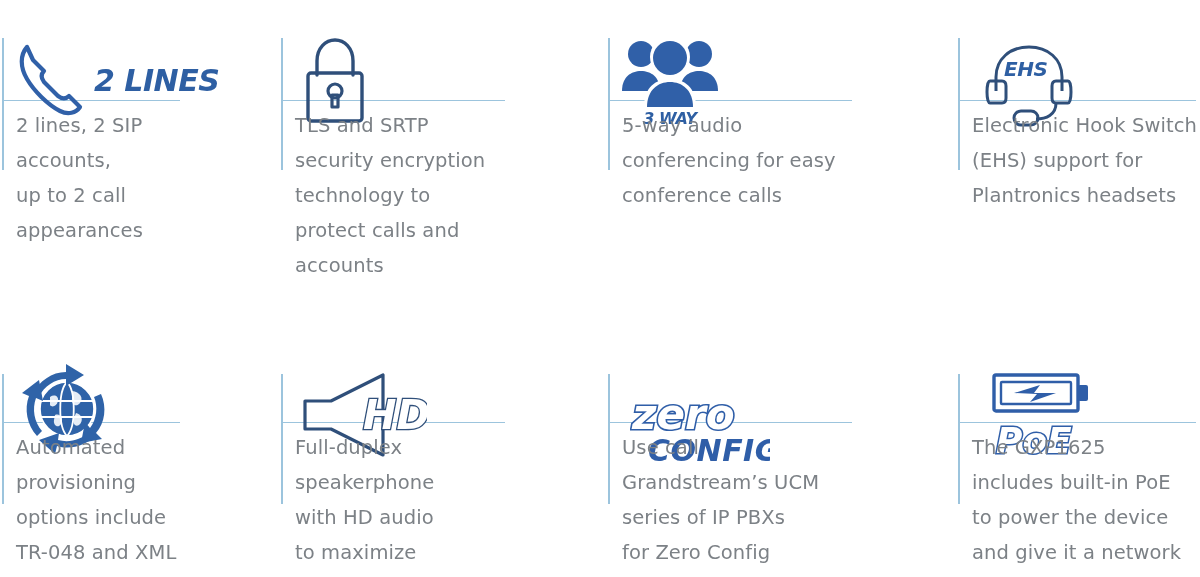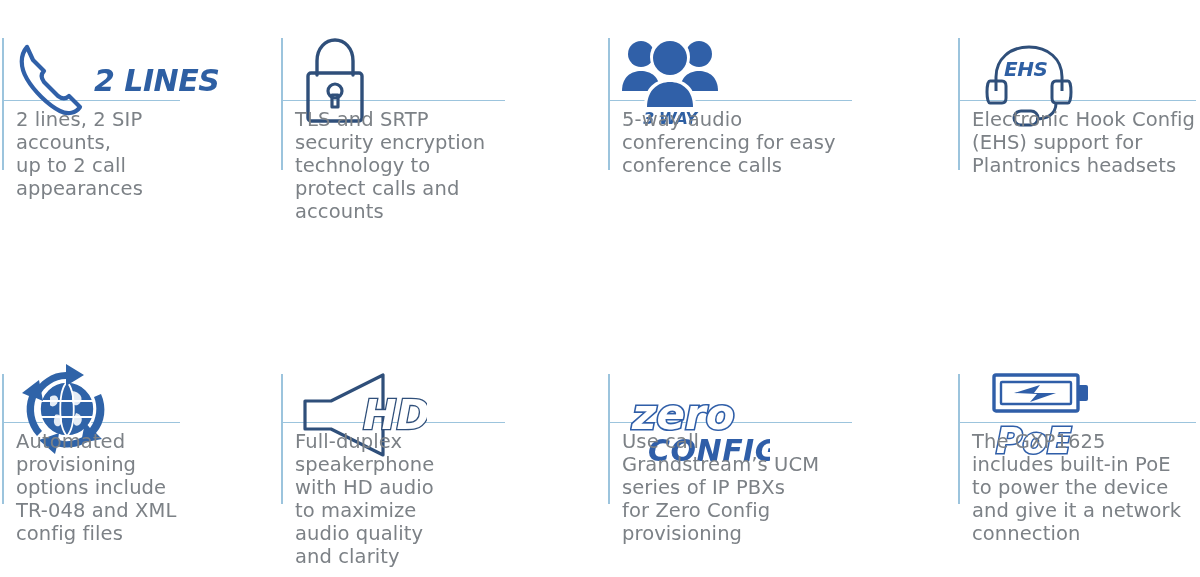--- a/index.html
+++ b/index.html
@@ -56,21 +56,21 @@
     justify-content: flex-start;
     margin-top: 33px;
   }
 
   .card-desc {
     position: absolute;
     left: 14px;
     top: 108px;
     color: #7c8186;
     font-size: 19.5px;
-    line-height: 23px;
+    line-height: 35px;
     letter-spacing: 0.1px;
     white-space: pre-line;
   }
 
   
   .row-top  { top: 0px; }
   .row-bot  { top: 322px; }
 
   .col-1 { left: 2px;   width: 280px; }
   .col-2 { left: 281px; width: 328px; }
@@ -202,21 +202,21 @@
 
             <path d="M84 40 C88 40, 88 62, 84 62 H72 C69 62, 68 60, 68 57 V45 C68 42, 69 40, 72 40 Z" fill="none" stroke="#2f4f7a" stroke-width="3"></path>
 
             <path d="M72 62 C72 74, 62 78, 52 78" fill="none" stroke="#2f4f7a" stroke-width="3"></path>
             <rect x="30" y="70" width="24" height="14" rx="7" fill="none" stroke="#2f4f7a" stroke-width="3"></rect>
           </svg>
         </span>
         <span class="badge-text" style="position:absolute; left:20px; top:24px; font-size:20px;">EHS</span>
       </div>
     </div>
-    <div class="card-desc" style="white-space:pre;">Electronic Hook Config
+    <div class="card-desc" style="white-space:pre;">Electronic Hook Switch
 (EHS) support for
 Plantronics headsets</div>
   </div>
 
   <div class="feature-card row-bot col-1">
     <div class="v-rule"></div>
     <div class="h-rule"></div>
     <div class="icon-slot" style="left:12px; top:6px;">
       <div class="icon-wrap">
         <span>

